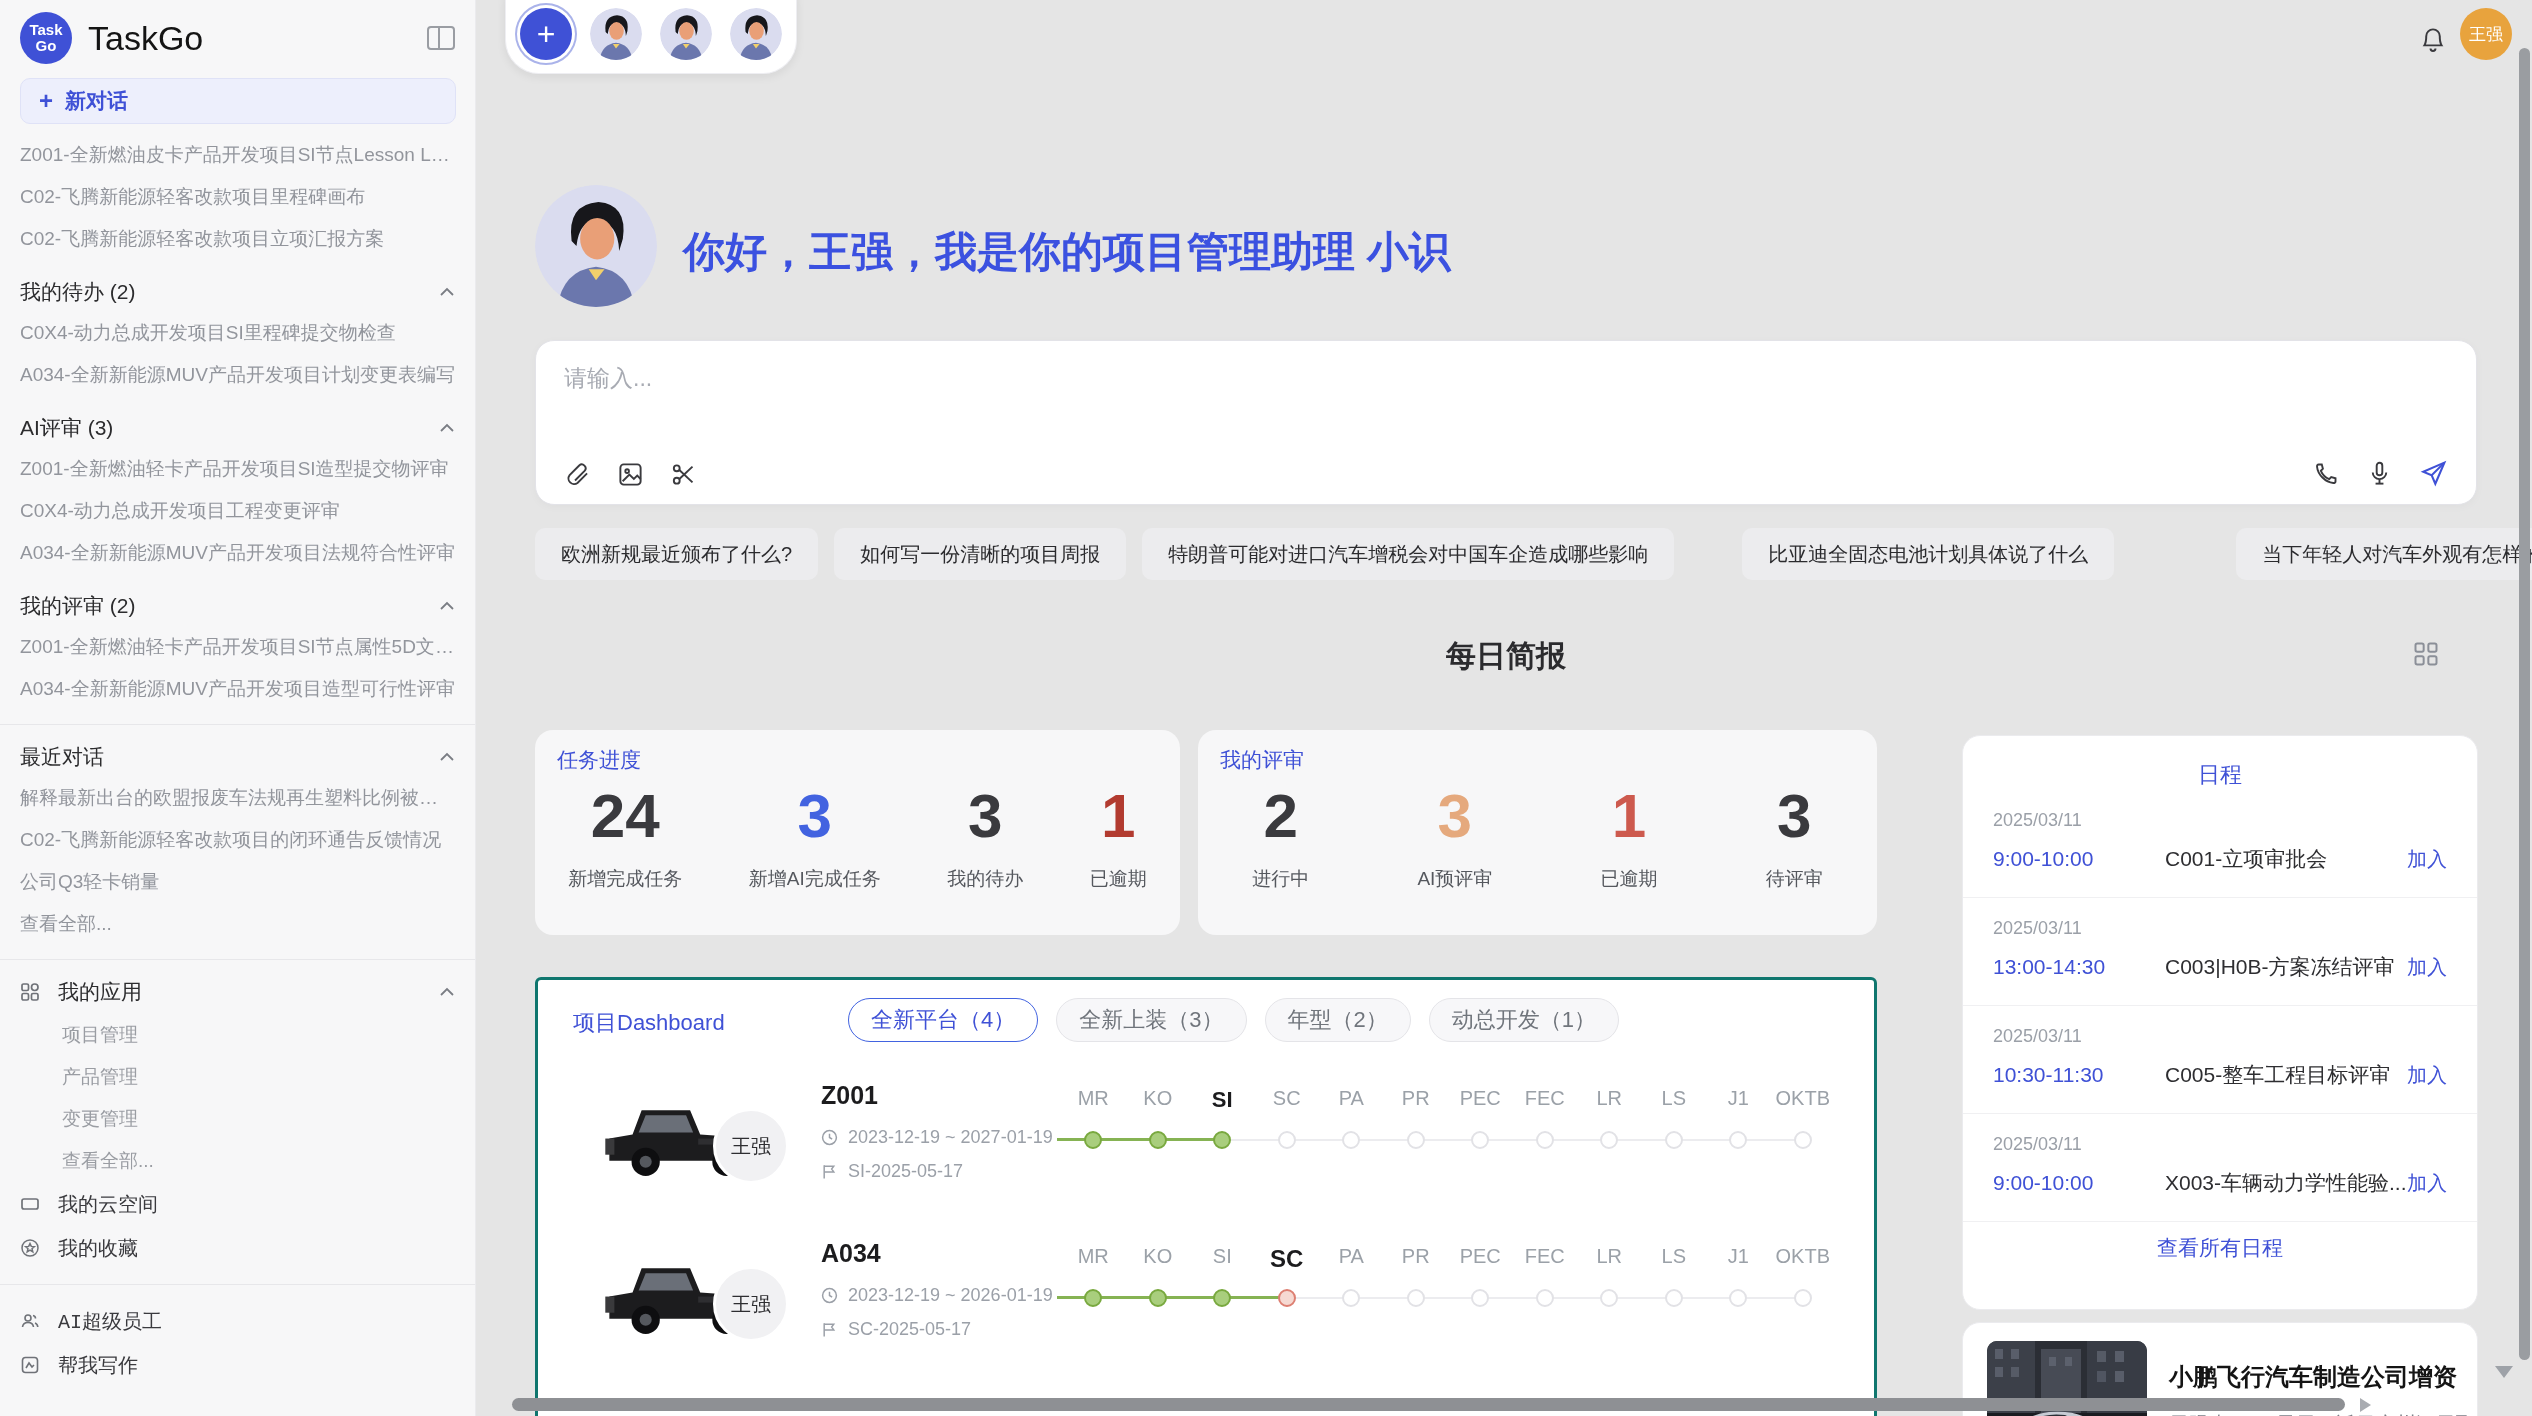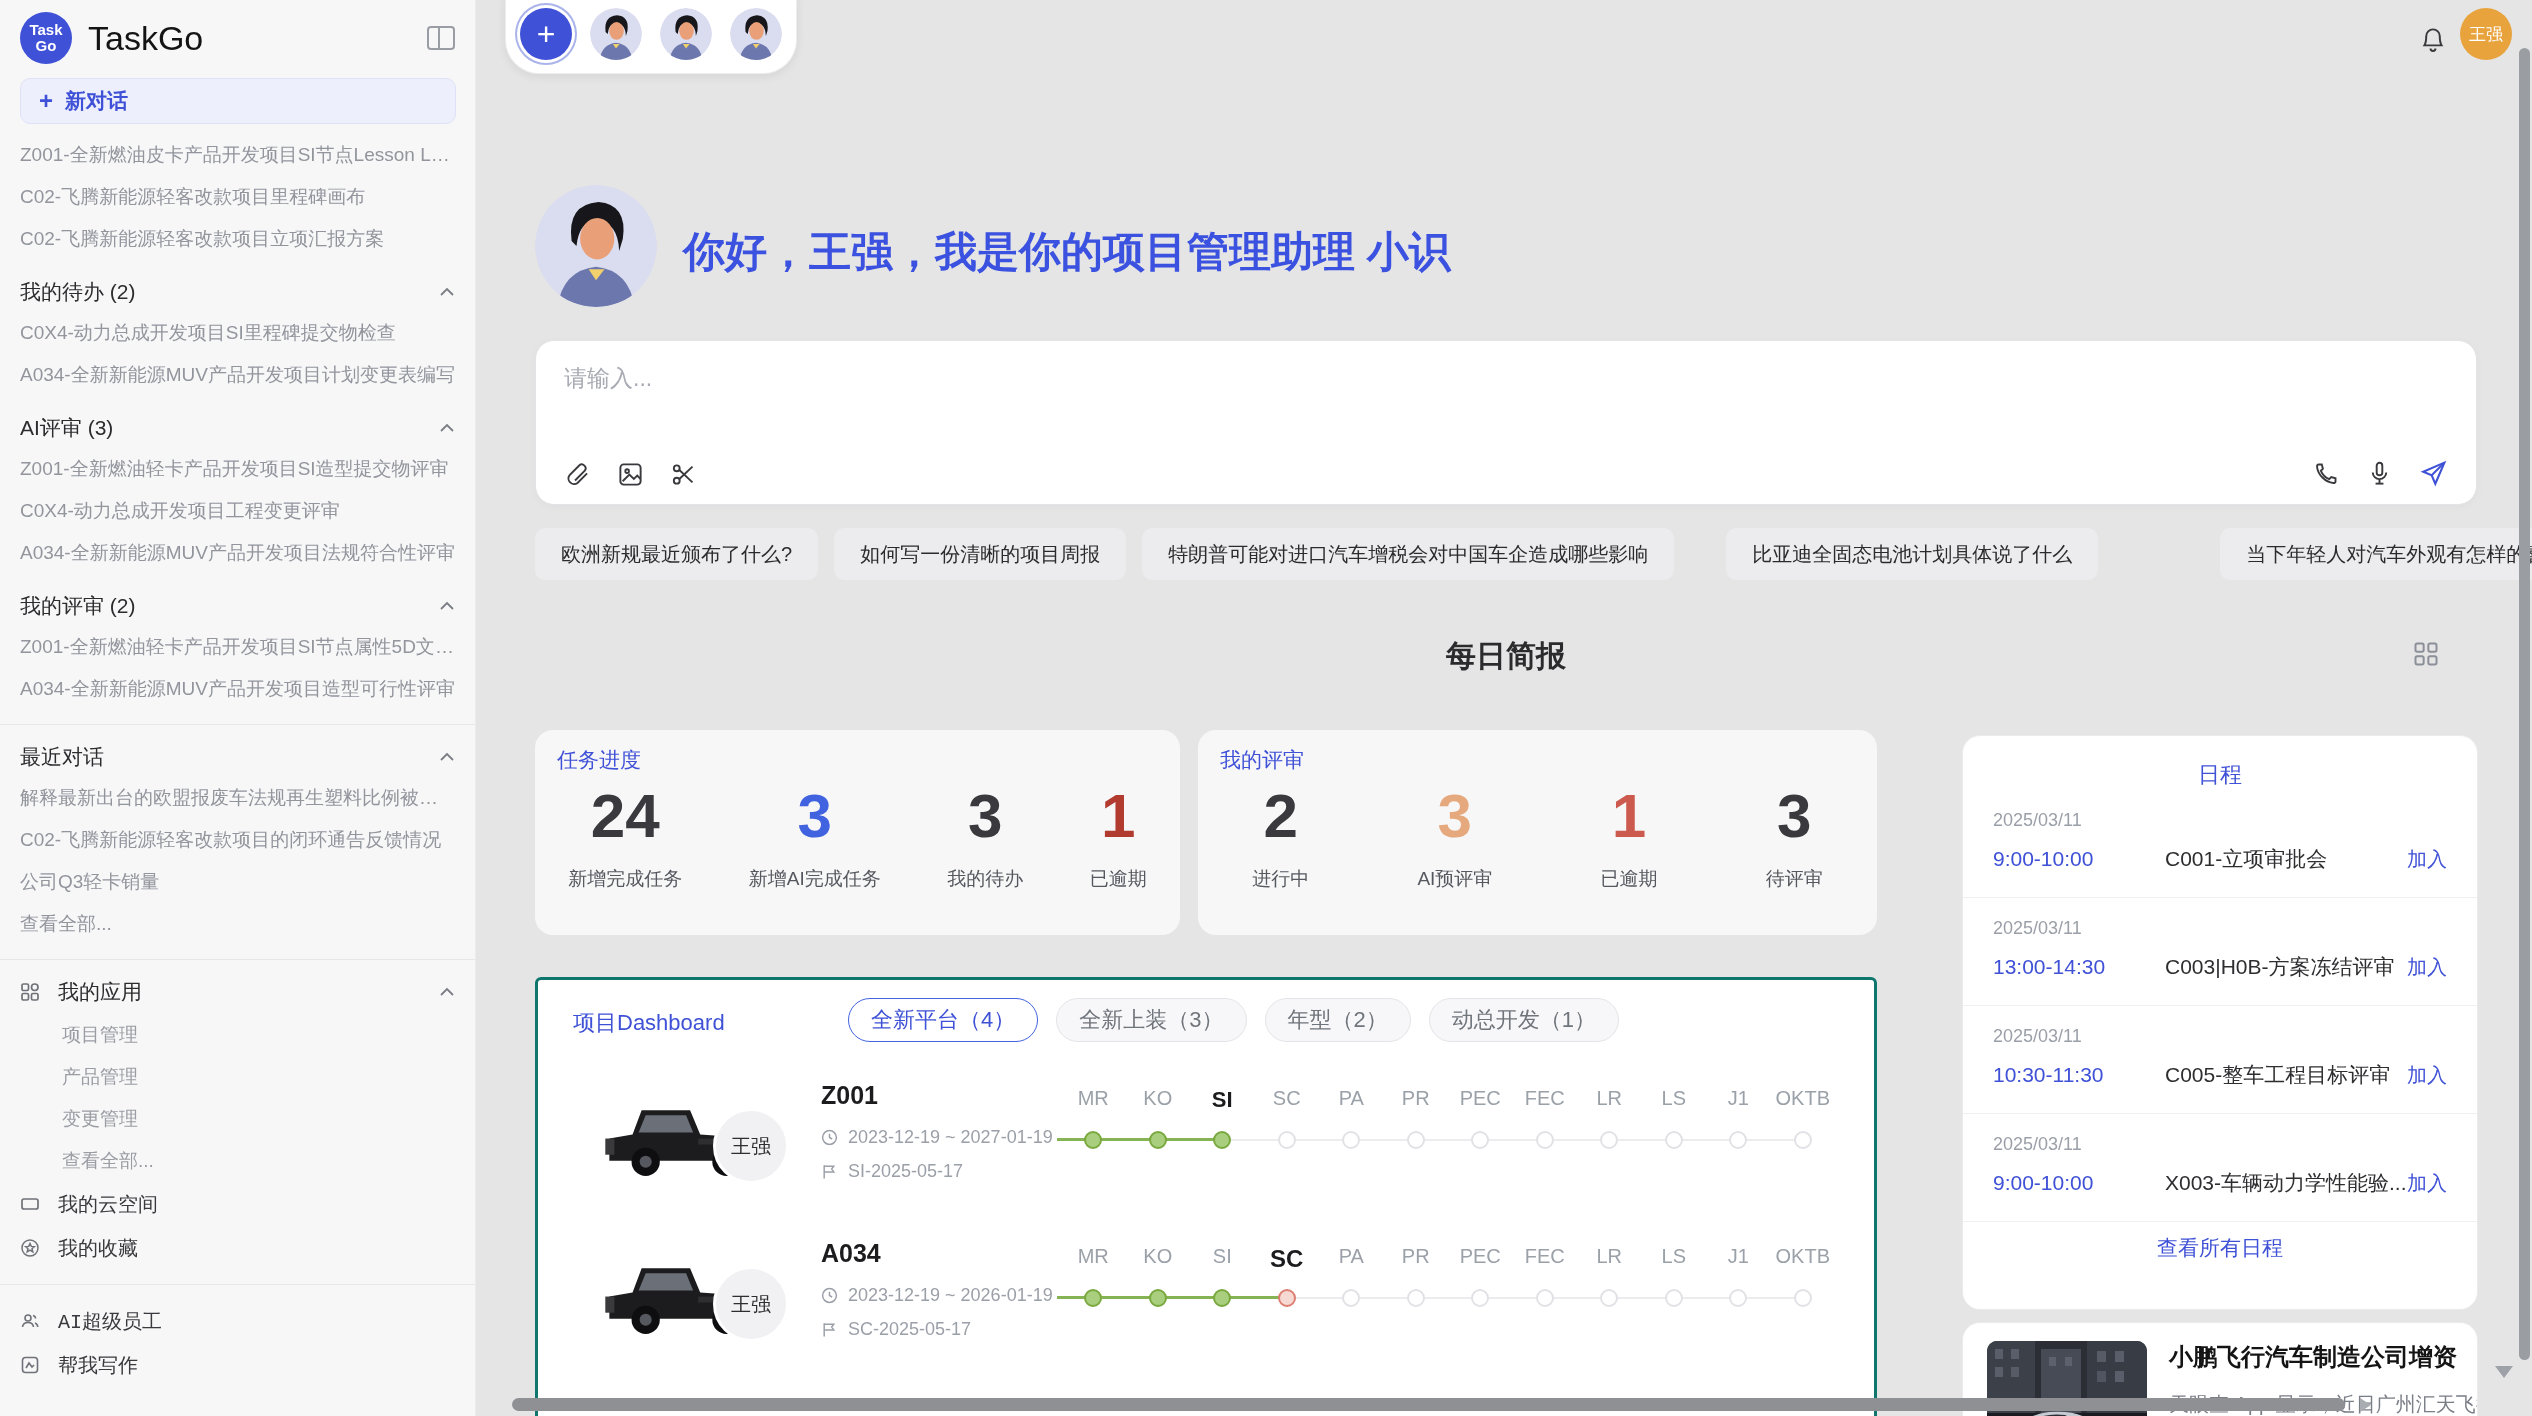--- a/index.html
+++ b/index.html
@@ -60,21 +60,21 @@
   .input-box input::placeholder { color:#a8abb3; }
   .tool-left { position:absolute; left:28px; bottom:16px; display:flex; gap:26px; color:#3a3a3e; }
   .tool-right { position:absolute; right:28px; bottom:16px; display:flex; gap:26px; color:#3a3a3e; align-items:center; }
   .tool-ic { cursor:pointer; display:flex; }
   .send { color:#3f51d6; }
 
   
   .chips { position:absolute; left:535px; top:528px; display:flex; gap:16px; }
   .chip { background:#ececee; border-radius:10px; height:52px; display:flex; align-items:center;
     padding:0 26px; font-size:20px; color:#2b2b2e; white-space:nowrap; cursor:pointer; }
-  .chip.gap-m { margin-left:36px; } .chip.gap-l { margin-left:106px; }
+  .chip.gap-m { margin-left:52px; } .chip.gap-l { margin-left:106px; }
 
   
   .brief-title { position:absolute; left:535px; top:636px; width:1942px; text-align:center;
     font-size:30px; font-weight:bold; color:#2b2b2e; }
   .brief-grid-icon { position:absolute; left:2412px; top:640px; color:#8b8f98; cursor:pointer; }
   .stat-card { position:absolute; top:730px; height:205px; background:#f7f7f8; border-radius:18px; }
   .stat-card .sc-title { position:absolute; left:22px; top:16px; font-size:21px; color:#3f51d6; }
   .stat-row { position:absolute; left:0; right:0; top:52px; display:flex; justify-content:space-around; }
   .stat { text-align:center; }
   .stat .val { font-size:62px; font-weight:bold; line-height:1.1; }
@@ -119,21 +119,21 @@
   .s-row { display:flex; align-items:center; margin-top:14px; }
   .s-time { width:172px; font-size:21px; color:#3f51d6; }
   .s-name { flex:1; font-size:21px; color:#2e2e31; white-space:nowrap; overflow:hidden; }
   .s-join { font-size:20px; color:#3f51d6; cursor:pointer; }
   .sched-all { text-align:center; color:#3f51d6; font-size:21px; margin-top:12px; cursor:pointer; }
 
   
   .news-card { position:absolute; left:1962px; top:1322px; width:516px; height:140px;
     background:#fff; border:1px solid #ebebee; border-radius:18px; overflow:hidden; display:flex; padding:18px 24px; gap:22px; }
   .news-img { width:160px; height:110px; border-radius:10px; overflow:hidden; flex:0 0 auto; }
-  .news-title { font-size:24px; font-weight:bold; color:#141414; margin-top:0; white-space:nowrap; }
+  .news-title { font-size:24px; font-weight:bold; color:#141414; margin-top:20px; white-space:nowrap; }
   .news-snippet { font-size:20px; color:#7a7e86; margin-top:18px; white-space:nowrap; overflow:hidden; }
 
   
   .hscroll { position:absolute; left:512px; top:1398px; width:1833px; height:13px;
     background:#8e9094; border-radius:7px; }
   .hscroll-arrow { position:absolute; left:2360px; top:1398px; width:0; height:0;
     border-top:7px solid transparent; border-bottom:7px solid transparent; border-left:11px solid #a9acb1; }
   .vscroll { position:absolute; left:2519px; top:48px; width:11px; height:1312px;
     background:#9a9da1; border-radius:6px; }
   .vscroll-arrow { position:absolute; left:2495px; top:1366px; width:0; height:0;

